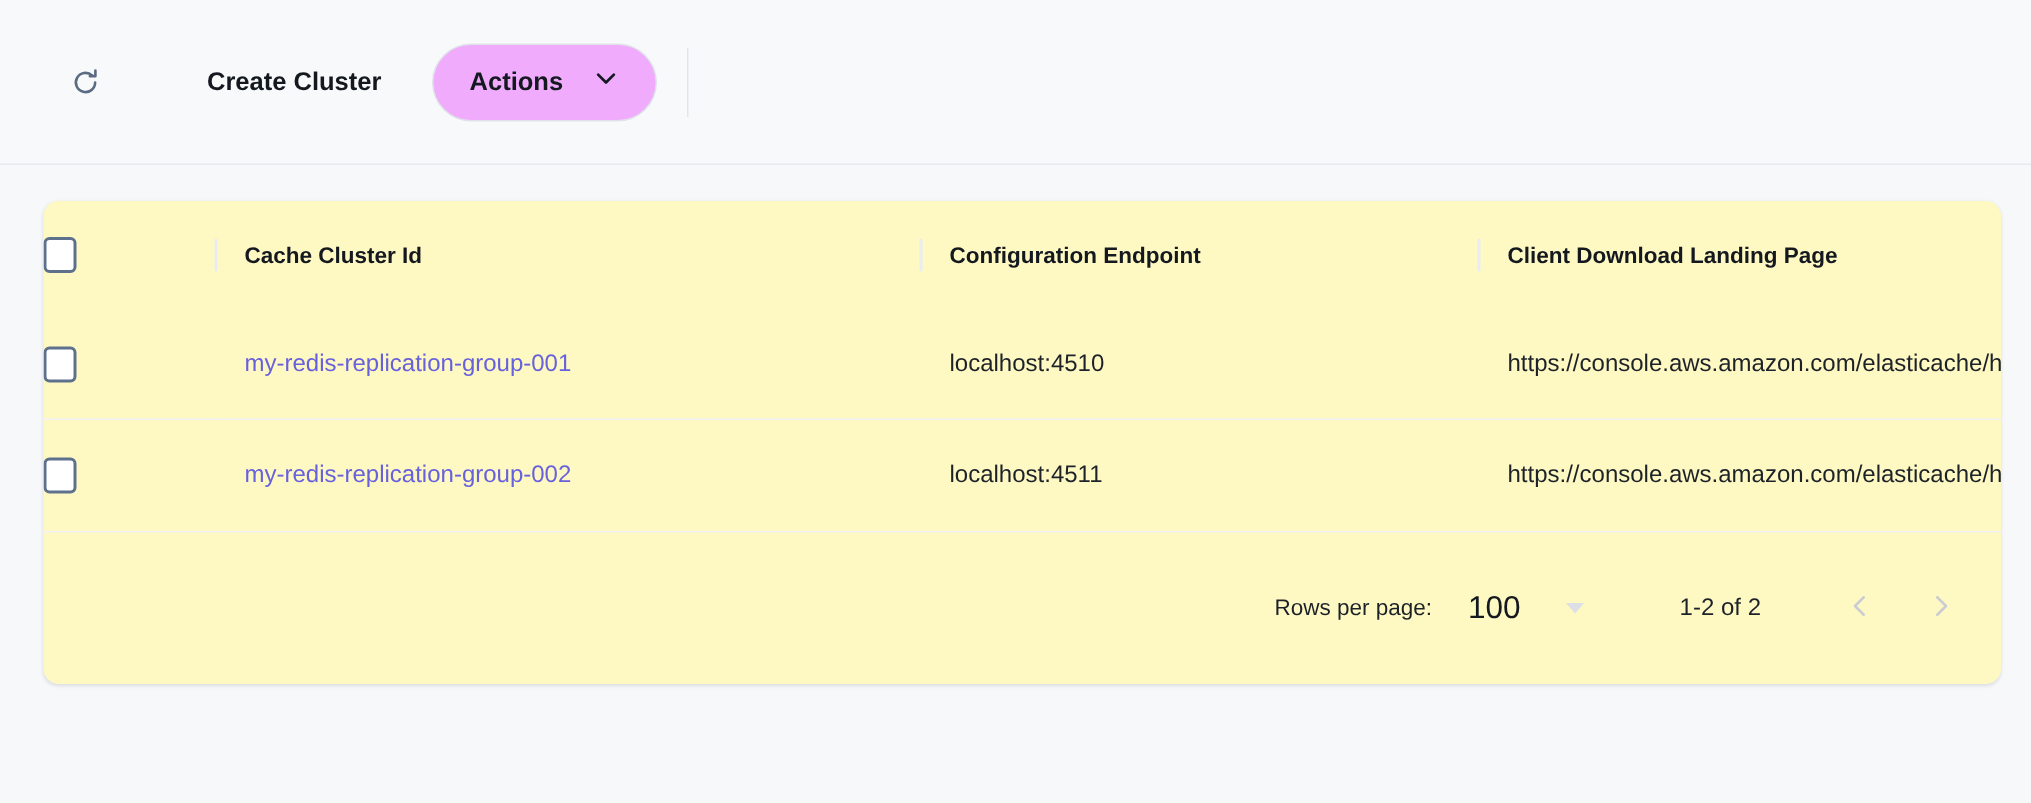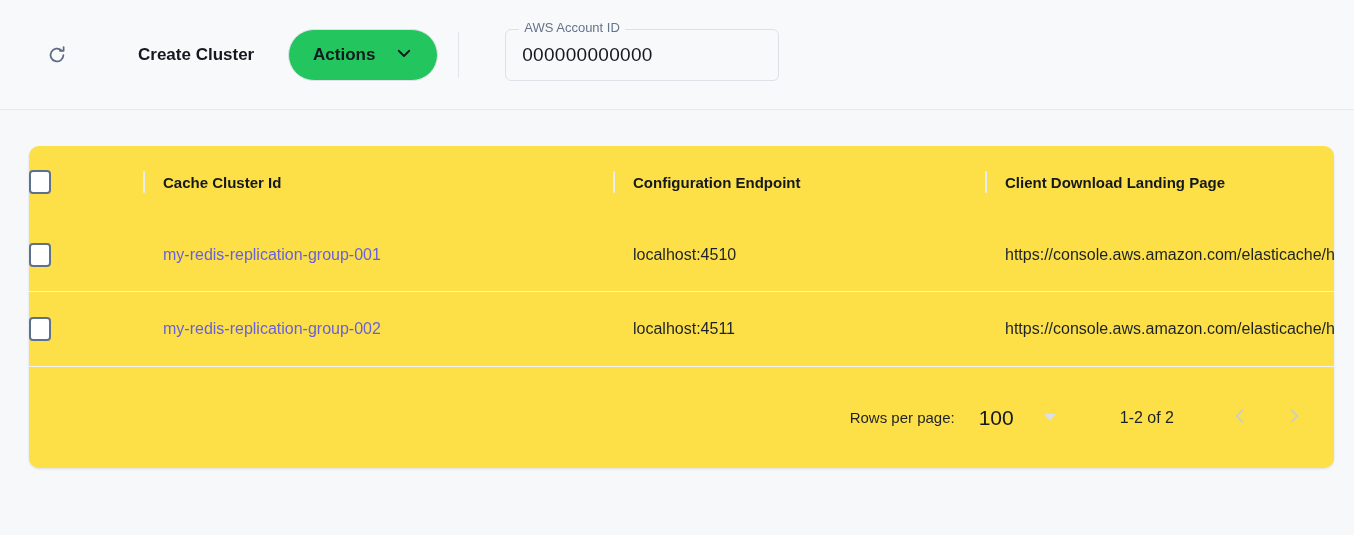--- a/index.html
+++ b/index.html
@@ -63,21 +63,21 @@
     text-align: center;
   }
 
   .actions-btn {
     margin-left: 34px;
     height: 52px;
     min-width: 150px;
     box-sizing: border-box;
     border: 1px solid #dfe3e9;
     border-radius: 26px;
-    background: #22c55e;
+    background: #f0abfc;
     display: flex;
     align-items: center;
     justify-content: center;
     gap: 20px;
     padding: 0 22px;
     cursor: pointer;
     font-family: inherit;
   }
   .actions-label {
     font-size: 17px;
@@ -146,25 +146,25 @@
   .account-value {
     font-size: 19px;
     color: #14181f;
     letter-spacing: 0.3px;
   }
 
   
   .card {
     position: absolute;
     left: 29px;
-    top: 146px;
+    top: 134px;
     width: 1305px;
     height: 322px;
     box-sizing: border-box;
-    background: #fde047;
+    background: #fef9c3;
     border-radius: 10px;
     box-shadow: 0 1px 3px rgba(16,24,40,0.08), 0 1px 2px rgba(16,24,40,0.04);
     overflow: hidden;
   }
 
   table.grid {
     border-collapse: collapse;
     table-layout: fixed;
     width: 1420px;
   }
@@ -320,24 +320,20 @@
     <span>
       <svg width="18" height="18" viewBox="0 0 24 24" fill="none" stroke="#14181f" stroke-width="2.4" stroke-linecap="round" stroke-linejoin="round">
         <polyline points="5,9 12,16 19,9"></polyline>
       </svg>
     </span>
   </div>
 
   <div class="vdivider"></div>
 
 
-  <div class="account-field">
-    <span class="account-legend">AWS Account ID</span>
-    <span class="account-value">000000000000</span>
-  </div>
 
 </div>
 
 <div class="card">
 
   <table class="grid">
     <colgroup>
       <col class="col-check">
         <col class="col-a">
         <col class="col-b">

